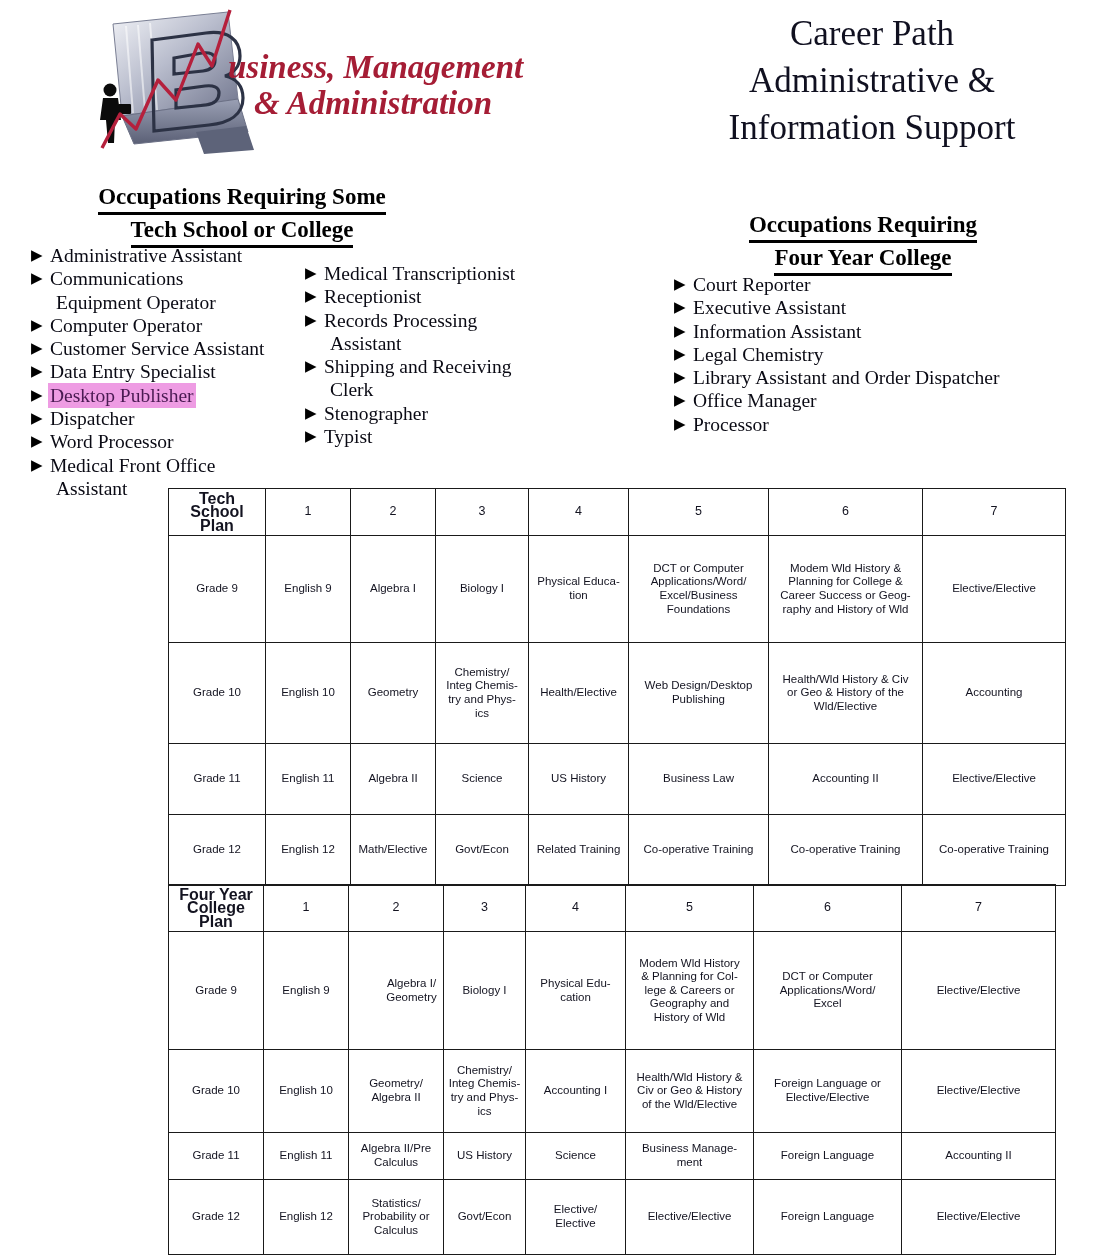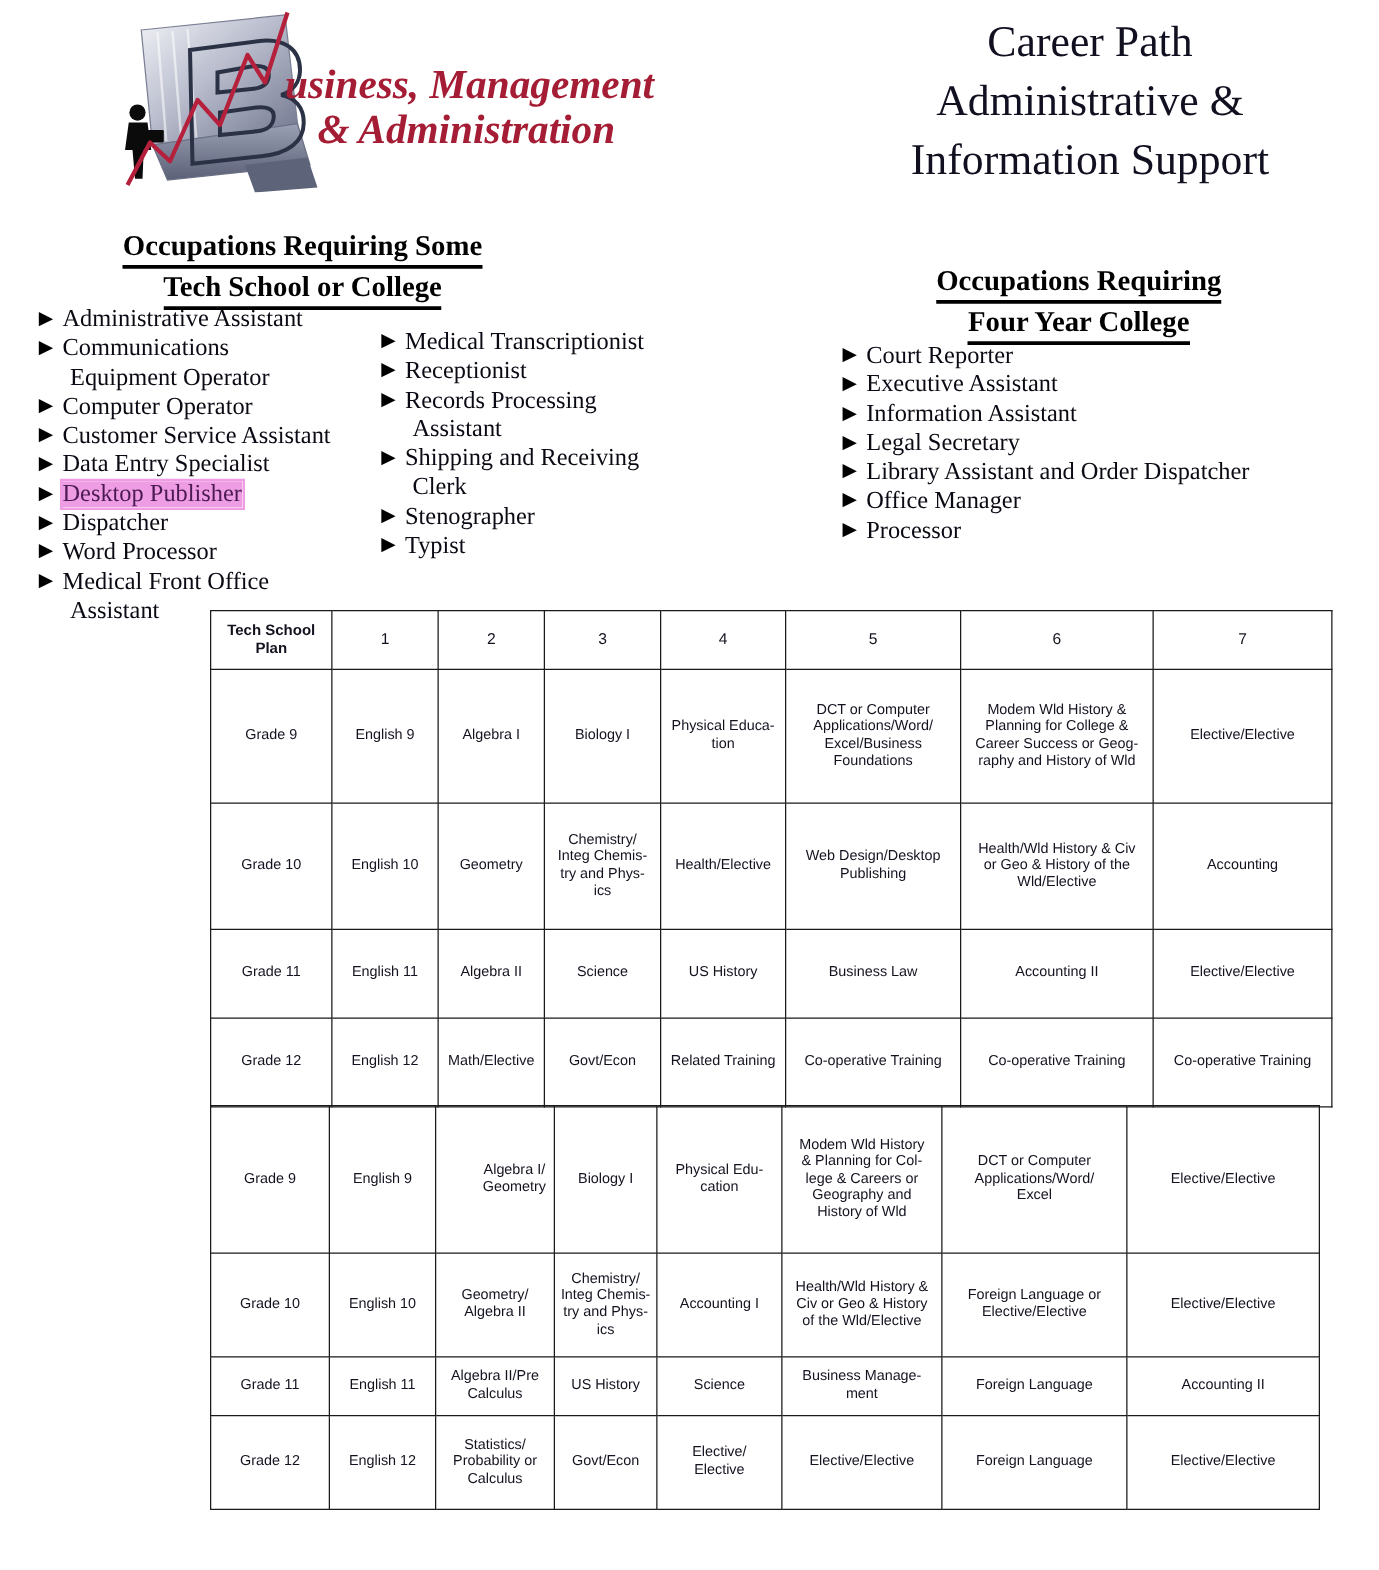--- a/index.html
+++ b/index.html
@@ -107,21 +107,21 @@
   }
   .plan-table td, .plan-table th {
     border: 1.4px solid #1a1a1a;
     text-align: center;
     vertical-align: middle;
     padding: 2px 2px;
     font-weight: normal;
   }
   .plan-table th.plan-name {
     font-weight: bold;
-    font-size: 12px;
+    font-size: 16px;
     margin-top: 28px;
   }
   .plan-table th.colnum {
     font-weight: normal;
     font-size: 12.5px;
   }
 
   #table-tech { left: 168px; top: 488px; width: 897px; }
   #table-tech .hdr td, #table-tech .hdr th { height: 42px; }
   #table-tech .r-g9 td  { height: 102px; }
@@ -216,21 +216,21 @@
     <div class="occ-item"><span class="bullet">▶</span><span class="label-txt">Receptionist</span></div>
     <div class="occ-item"><span class="bullet">▶</span><span class="label-txt">Records Processing</span><span class="cont">Assistant</span></div>
     <div class="occ-item"><span class="bullet">▶</span><span class="label-txt">Shipping and Receiving</span><span class="cont">Clerk</span></div>
     <div class="occ-item"><span class="bullet">▶</span><span class="label-txt">Stenographer</span></div>
     <div class="occ-item"><span class="bullet">▶</span><span class="label-txt">Typist</span></div>
   </div>
 <div class="occ-list" id="occ-list-four">
     <div class="occ-item"><span class="bullet">▶</span><span class="label-txt">Court Reporter</span></div>
     <div class="occ-item"><span class="bullet">▶</span><span class="label-txt">Executive Assistant</span></div>
     <div class="occ-item"><span class="bullet">▶</span><span class="label-txt">Information Assistant</span></div>
-    <div class="occ-item"><span class="bullet">▶</span><span class="label-txt">Legal Secretary</span></div>
+    <div class="occ-item"><span class="bullet">▶</span><span class="label-txt">Legal Chemistry</span></div>
     <div class="occ-item"><span class="bullet">▶</span><span class="label-txt">Library Assistant and Order Dispatcher</span></div>
     <div class="occ-item"><span class="bullet">▶</span><span class="label-txt">Office Manager</span></div>
     <div class="occ-item"><span class="bullet">▶</span><span class="label-txt">Processor</span></div>
   </div>
 
 <table class="plan-table" id="table-tech">
 <colgroup>
       <col style="width: 97px;">
       <col style="width: 85px;">
       <col style="width: 85px;">
@@ -313,20 +313,31 @@
       <col style="width: 95px;">
       <col style="width: 85px;">
       <col style="width: 95px;">
       <col style="width: 82px;">
       <col style="width: 100px;">
       <col style="width: 128px;">
       <col style="width: 148px;">
       <col style="width: 154px;">
     </colgroup>
     <tbody>
+      <tr class="hdr">
+        <th class="plan-name" style="white-space: pre-line;">Four Year
+College Plan</th>
+        <th class="colnum">1</th>
+        <th class="colnum">2</th>
+        <th class="colnum">3</th>
+        <th class="colnum">4</th>
+        <th class="colnum">5</th>
+        <th class="colnum">6</th>
+        <th class="colnum">7</th>
+      </tr>
       <tr class="r-g9">
         <td>Grade 9</td>
         <td style="white-space: pre-line;">English 9</td>
         <td style="white-space: pre-line; padding-left: 33px;">Algebra I/
 Geometry</td>
         <td style="white-space: pre-line;">Biology I</td>
         <td style="white-space: pre-line;">Physical Edu-
 cation</td>
         <td style="white-space: pre-line;">Modem Wld History
 &amp; Planning for Col-

